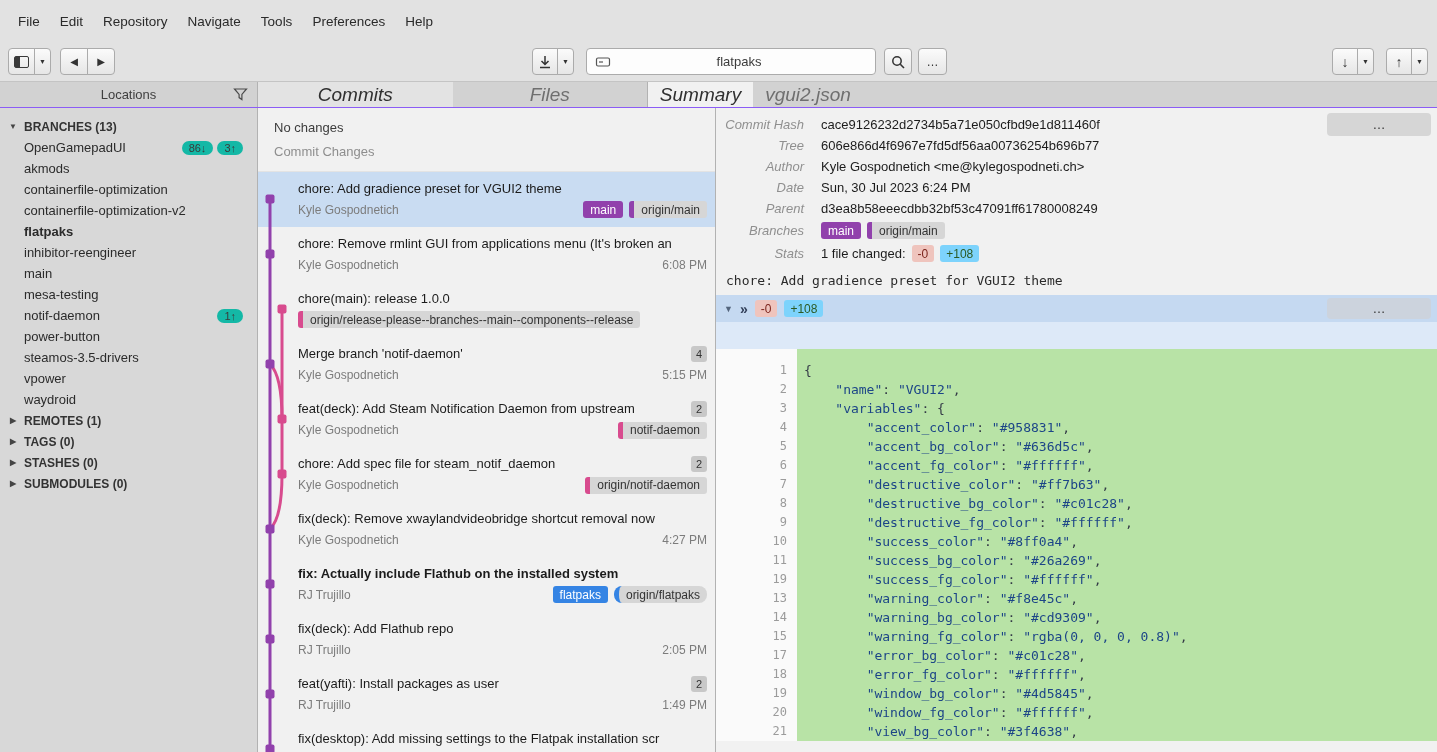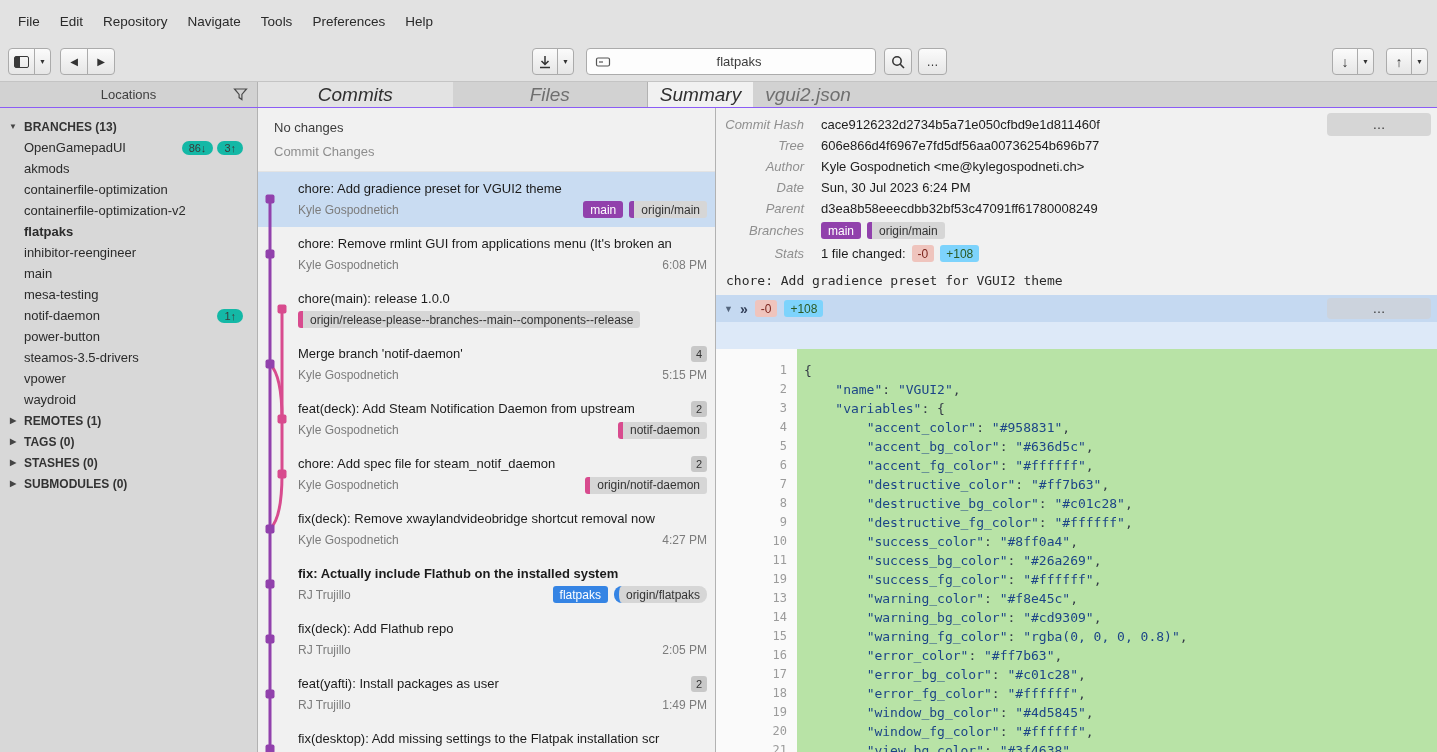--- a/index.html
+++ b/index.html
@@ -517,24 +517,20 @@
           </div>
           <div class="diff-row">
             <span class="diff-num">14</span>
             <span class="diff-text">        <span class="tok-str">"warning_bg_color"</span>: <span class="tok-str">"#cd9309"</span>,</span>
           </div>
           <div class="diff-row">
             <span class="diff-num">15</span>
             <span class="diff-text">        <span class="tok-str">"warning_fg_color"</span>: <span class="tok-str">"rgba(0, 0, 0, 0.8)"</span>,</span>
           </div>
           <div class="diff-row">
-            <span class="diff-num">16</span>
-            <span class="diff-text">        <span class="tok-str">"error_color"</span>: <span class="tok-str">"#ff7b63"</span>,</span>
-          </div>
-          <div class="diff-row">
             <span class="diff-num">17</span>
             <span class="diff-text">        <span class="tok-str">"error_bg_color"</span>: <span class="tok-str">"#c01c28"</span>,</span>
           </div>
           <div class="diff-row">
             <span class="diff-num">18</span>
             <span class="diff-text">        <span class="tok-str">"error_fg_color"</span>: <span class="tok-str">"#ffffff"</span>,</span>
           </div>
           <div class="diff-row">
             <span class="diff-num">19</span>
             <span class="diff-text">        <span class="tok-str">"window_bg_color"</span>: <span class="tok-str">"#4d5845"</span>,</span>

